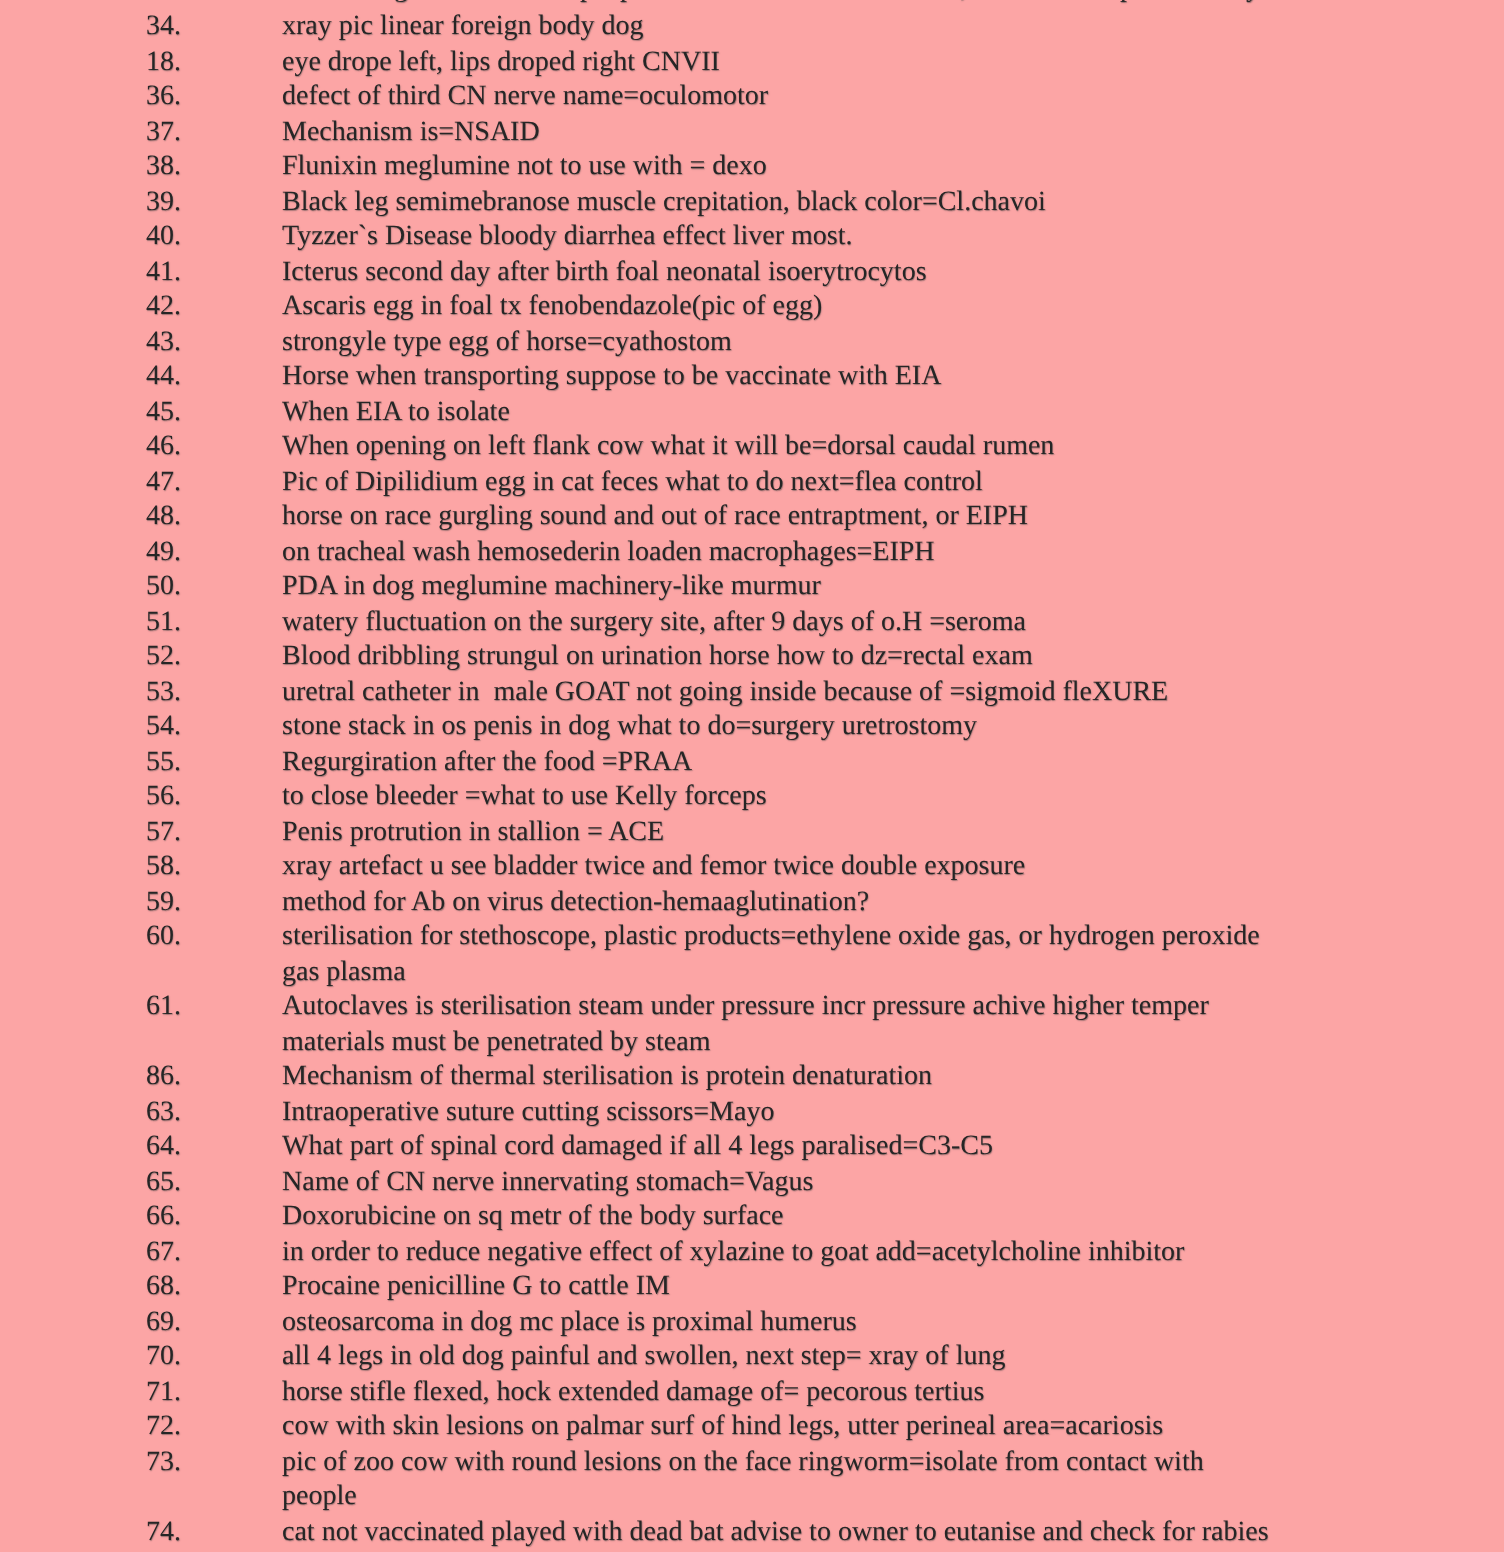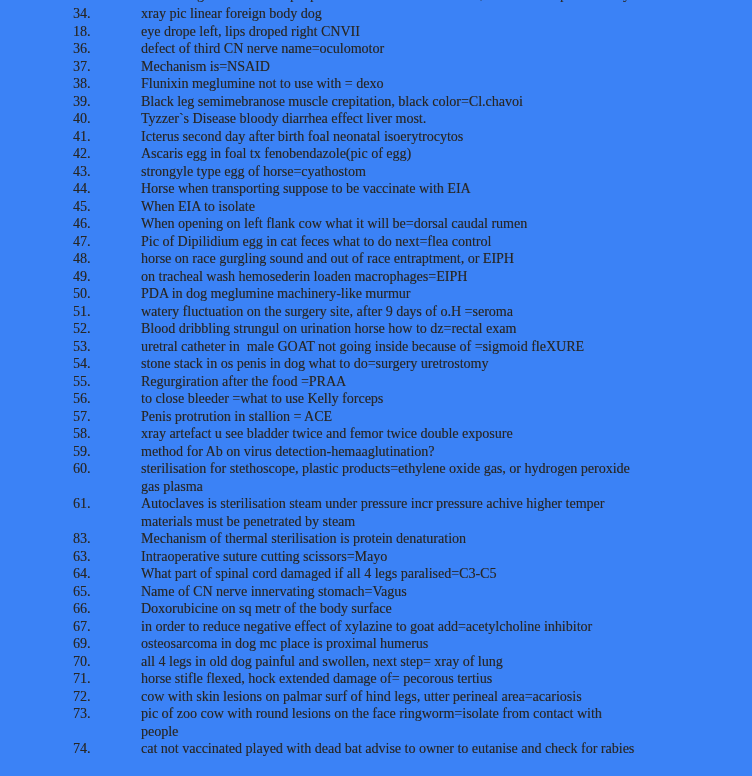--- a/index.html
+++ b/index.html
@@ -10,21 +10,21 @@
   body {
     width: 752px;
     height: 776px;
     overflow: hidden;
     font-family: "Liberation Serif", "DejaVu Serif", serif;
   }
   .page {
     position: relative;
     width: 752px;
     height: 776px;
-    background: #3b82f6;
+    background: #fca5a5;
   }
   
   .clip-strip {
     position: relative;
     height: 5px;
     overflow: hidden;
   }
   .clip-strip .frag {
     position: absolute;
     top: -13px;
@@ -203,21 +203,21 @@
 gas plasma</span>
   </div>
 
   <div class="row">
     <span class="num">61.</span>
     <span class="txt">Autoclaves is sterilisation steam under pressure incr pressure achive higher temper
 materials must be penetrated by steam</span>
   </div>
 
   <div class="row">
-    <span class="num">83.</span>
+    <span class="num">86.</span>
     <span class="txt">Mechanism of thermal sterilisation is protein denaturation</span>
   </div>
 
   <div class="row">
     <span class="num">63.</span>
     <span class="txt">Intraoperative suture cutting scissors=Mayo</span>
   </div>
 
   <div class="row">
     <span class="num">64.</span>
@@ -232,20 +232,24 @@
   <div class="row">
     <span class="num">66.</span>
     <span class="txt">Doxorubicine on sq metr of the body surface</span>
   </div>
 
   <div class="row">
     <span class="num">67.</span>
     <span class="txt">in order to reduce negative effect of xylazine to goat add=acetylcholine inhibitor</span>
   </div>
 
+  <div class="row">
+    <span class="num">68.</span>
+    <span class="txt">Procaine penicilline G to cattle IM</span>
+  </div>
 
   <div class="row">
     <span class="num">69.</span>
     <span class="txt">osteosarcoma in dog mc place is proximal humerus</span>
   </div>
 
   <div class="row">
     <span class="num">70.</span>
     <span class="txt">all 4 legs in old dog painful and swollen, next step= xray of lung</span>
   </div>

